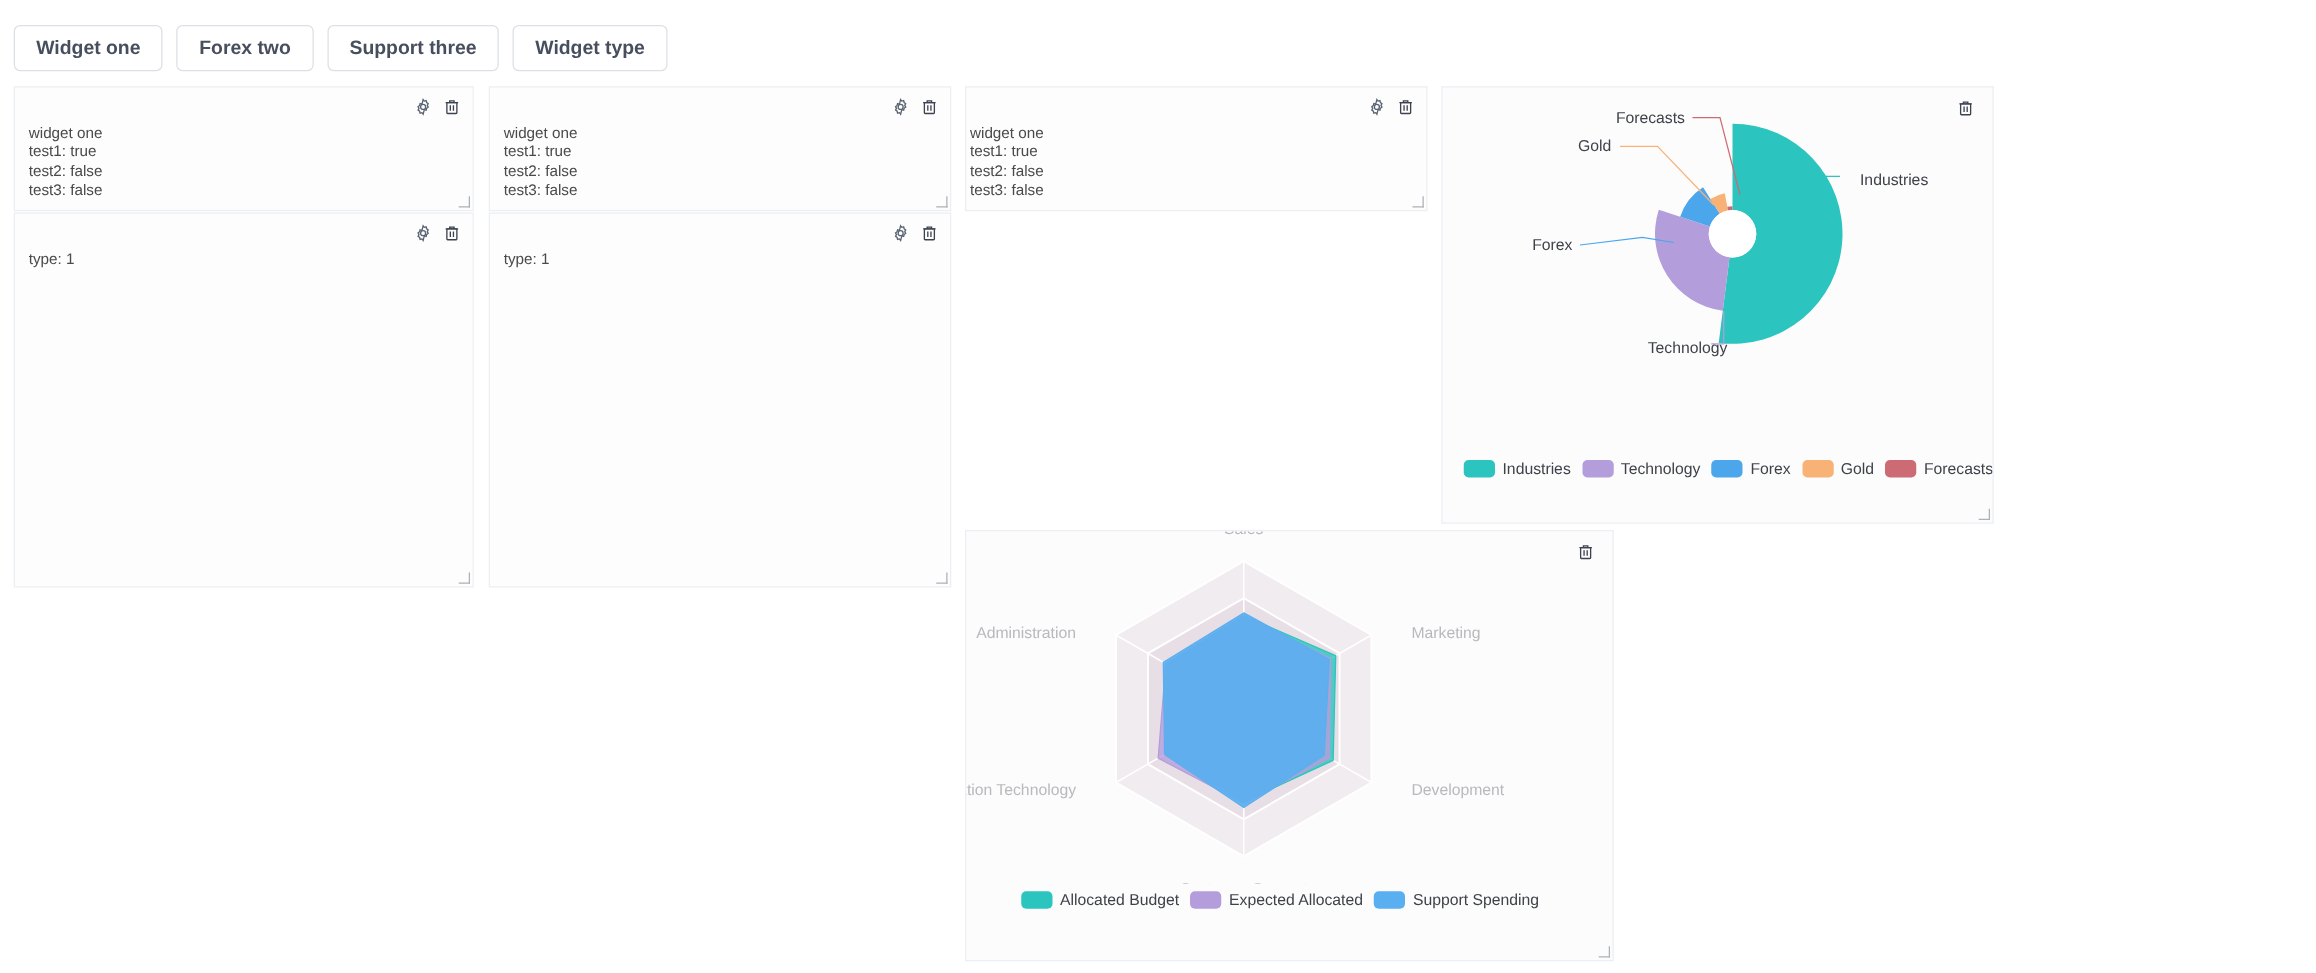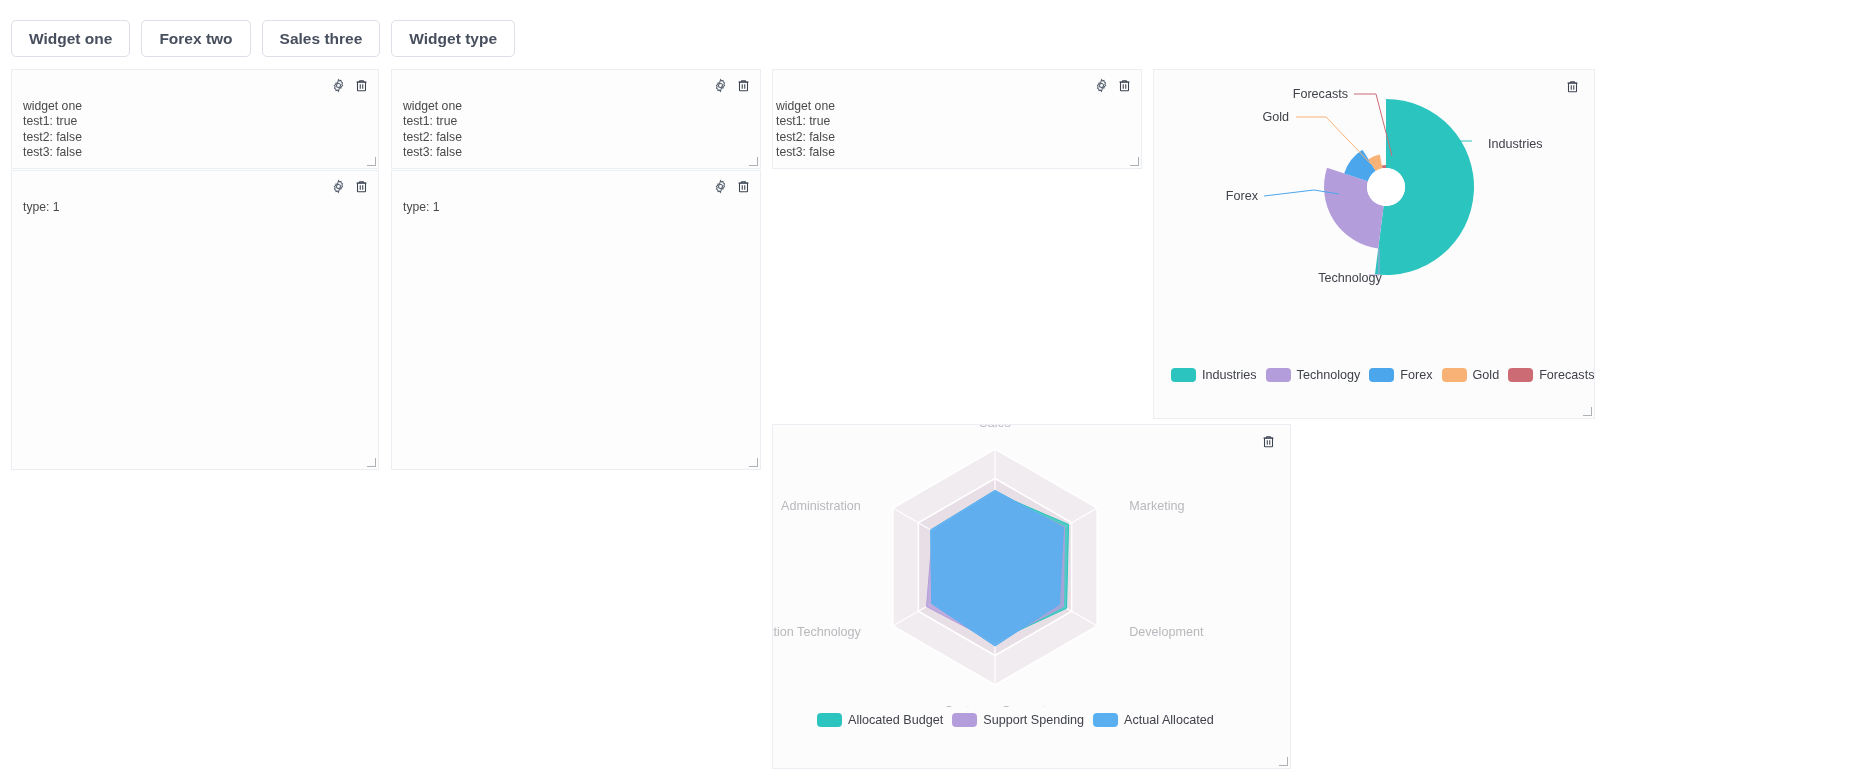--- a/index.html
+++ b/index.html
@@ -110,21 +110,21 @@
     font-size: 12.6px;
     fill: #b9b9bd;
   }
 </style>
 </head>
 <body>
 
 <div id="tabbar">
   <button class="tab-btn">Widget one</button>
   <button class="tab-btn">Forex two</button>
-  <button class="tab-btn">Sales three</button>
+  <button class="tab-btn">Support three</button>
   <button class="tab-btn">Widget type</button>
 </div>
 
 <div class="panel" style="left:11px; top:69px; width:368px; height:100px;">
   <div class="panel-tools">
     <svg class="tool-icon" viewBox="0 0 24 24" fill="none" stroke="#5a6472" stroke-width="1.7">
       <circle cx="12" cy="12" r="3.2"></circle>
       <path d="M12 2.6l1.5 2 2.4-.6 .6 2.4 2 1.5-1.2 2.2 1.2 2.2-2 1.5-.6 2.4-2.4-.6L12 21.4l-1.5-2-2.4.6-.6-2.4-2-1.5 1.2-2.2L5.5 11.7l2-1.5 .6-2.4 2.4.6z"></path>
     </svg>
     <svg class="tool-icon" viewBox="0 0 24 24" fill="none" stroke="#3b4250" stroke-width="1.7">
@@ -312,22 +312,22 @@
       <text x="87.80900235343624" y="84.99999999999999" text-anchor="end" class="radar-lbl">Administration</text>
     </svg>
 
   <div class="chart-legend" style="left:44px; bottom:41px;text-align:center;">
     <div class="legend-item">
       <span class="legend-swatch" style="background:#2BC4BE"></span>
       <span class="legend-label">Allocated Budget</span>
     </div>
     <div class="legend-item">
       <span class="legend-swatch" style="background:#B49DDB"></span>
+      <span class="legend-label">Expected Allocated</span>
+    </div>
+    <div class="legend-item">
+      <span class="legend-swatch" style="background:#5AAFF0"></span>
       <span class="legend-label">Support Spending</span>
     </div>
-    <div class="legend-item">
-      <span class="legend-swatch" style="background:#5AAFF0"></span>
-      <span class="legend-label">Actual Allocated</span>
-    </div>
   </div>
 
   <div class="resize-handle"></div>
 </div>
 
 </body></html>

